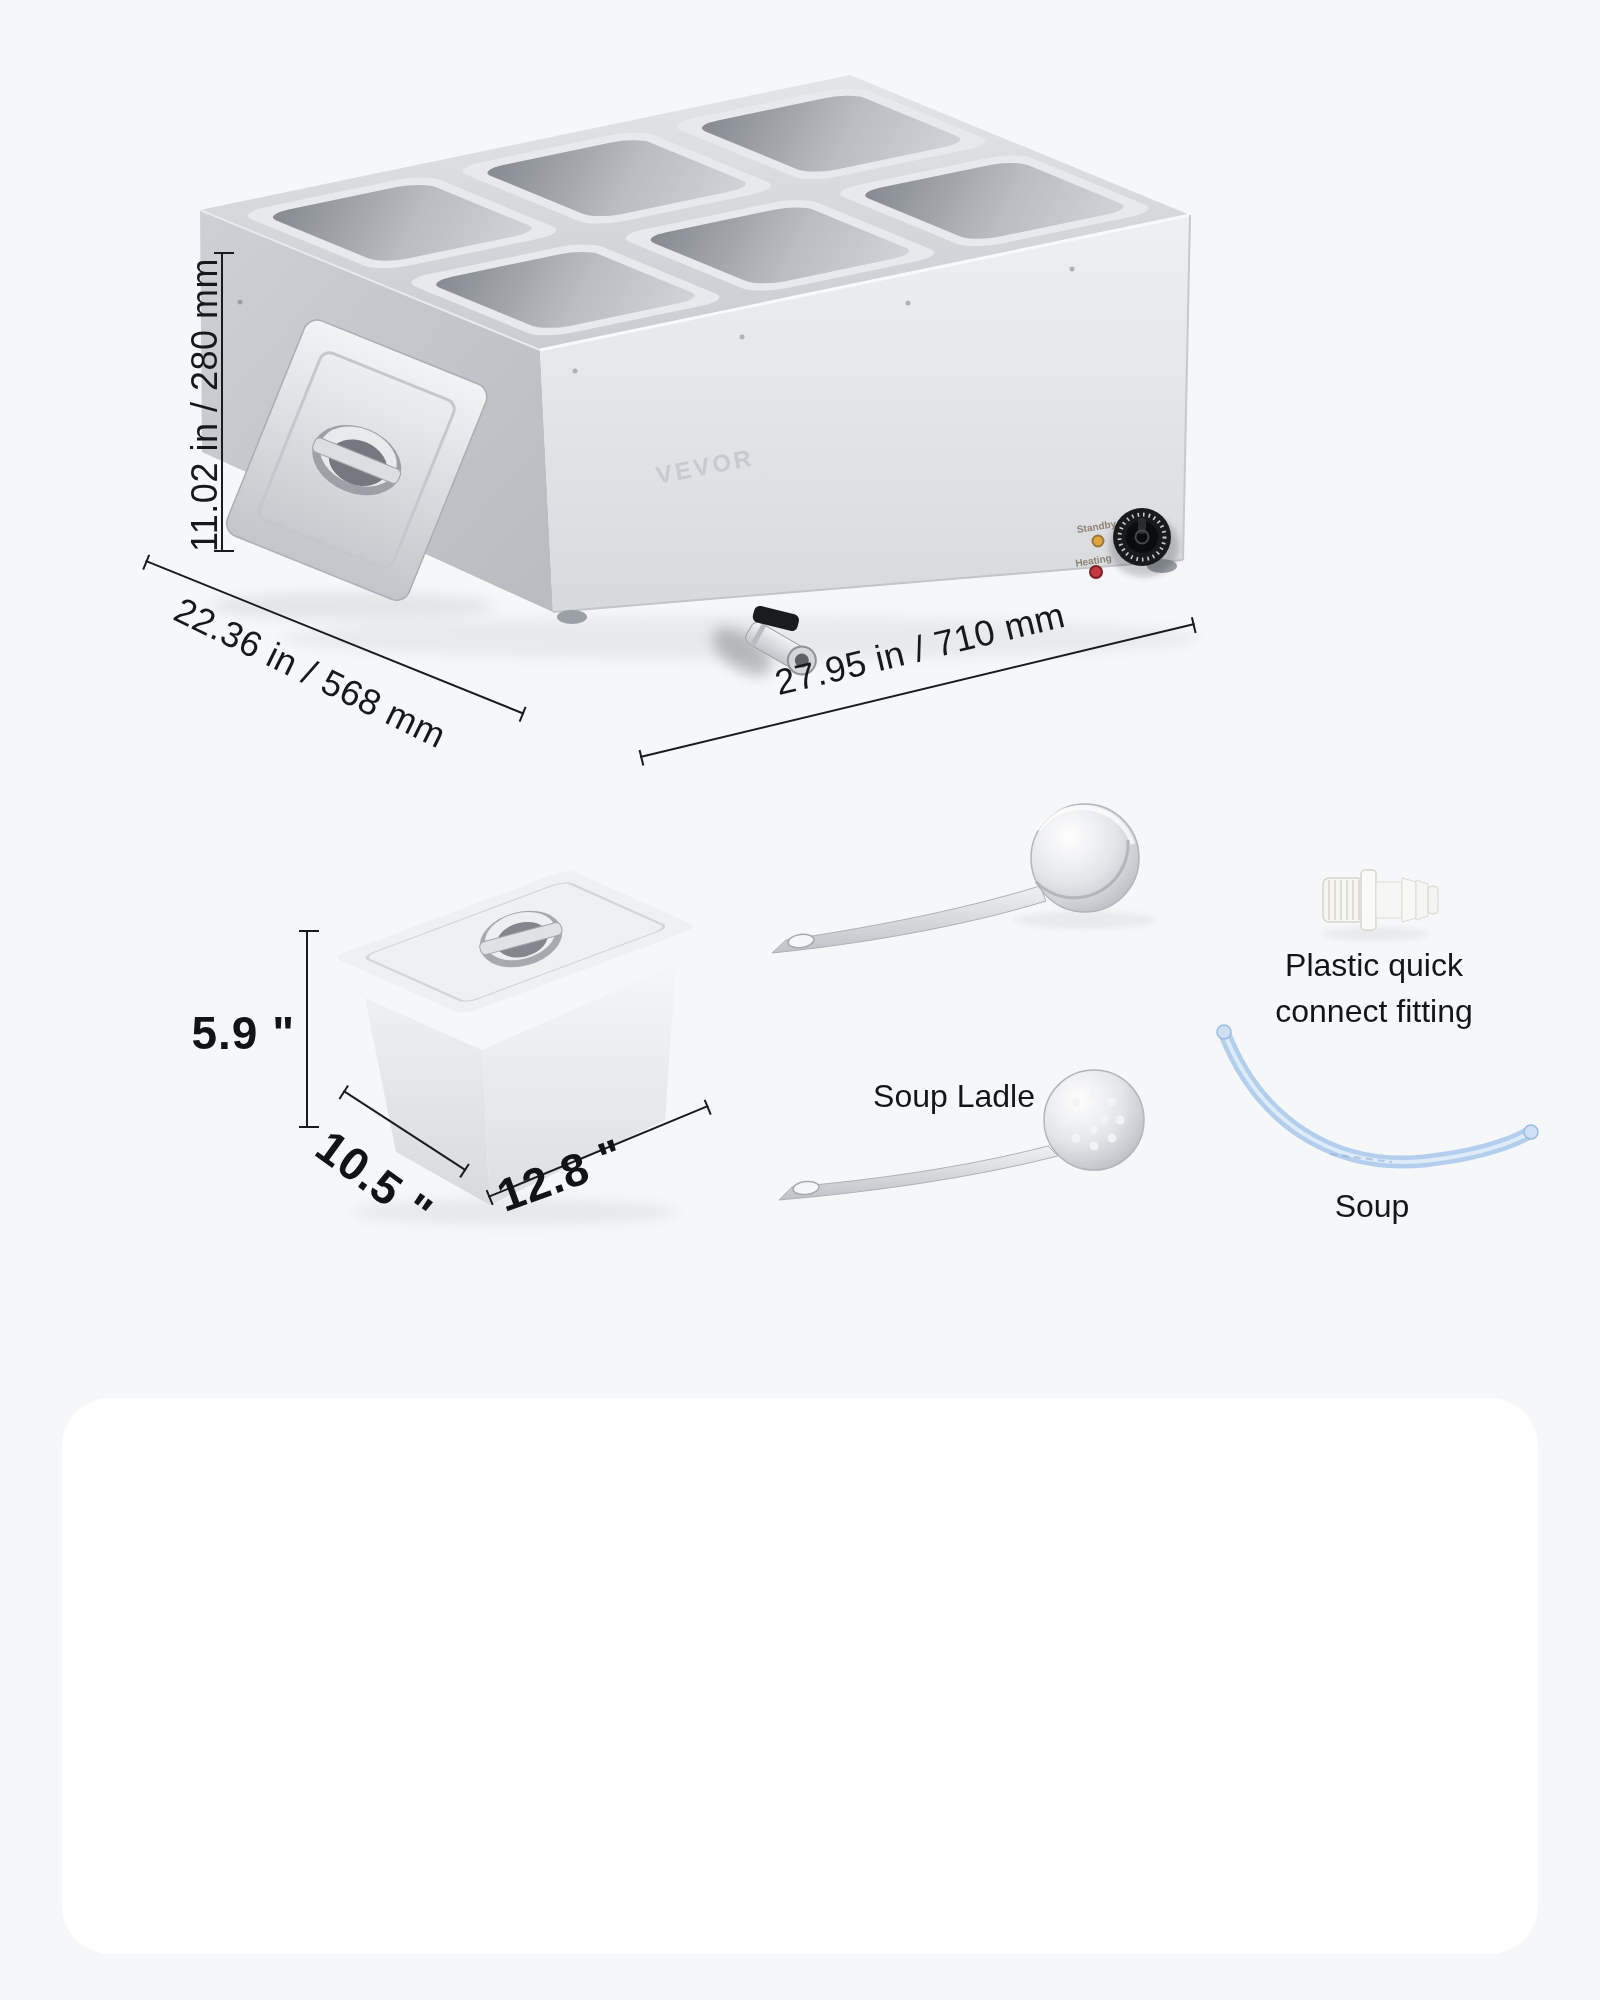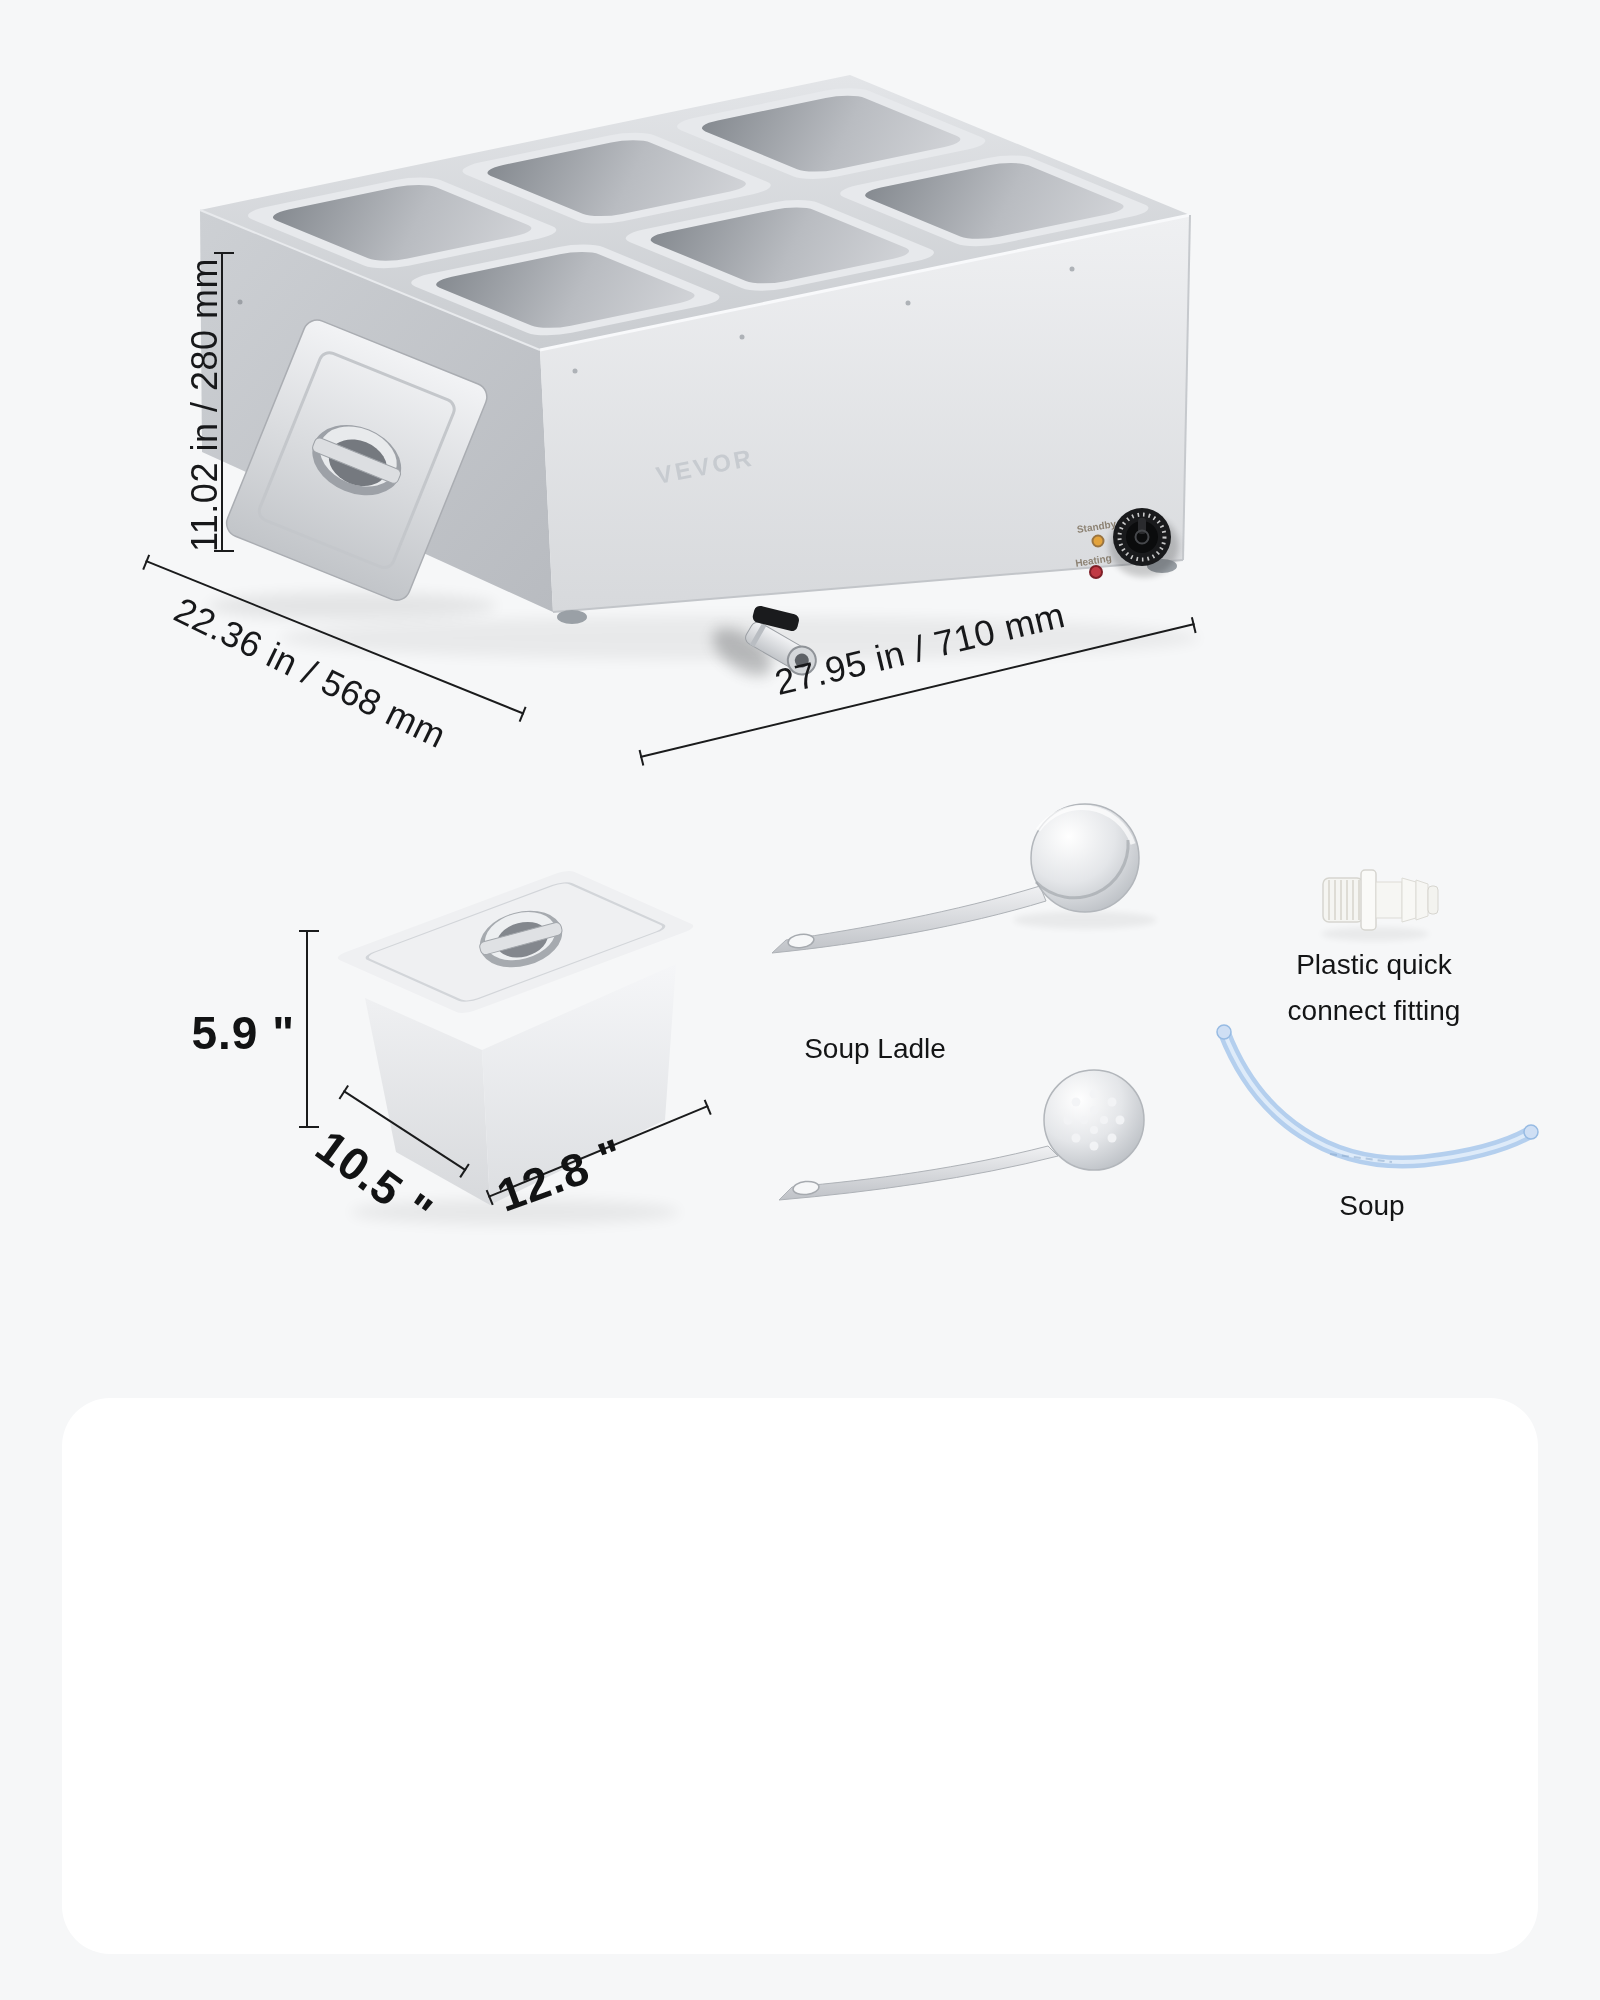--- a/index.html
+++ b/index.html
@@ -11,21 +11,21 @@
   .dim-line::before,.dim-line::after{content:"";position:absolute;top:-8px;width:2px;height:16px;background:#1a1b1c;}
   .dim-line::before{left:0;}
   .dim-line::after{right:0;}
   .dim-line-v{position:absolute;border-left:2px solid #1a1b1c;}
   .dim-line-v::before,.dim-line-v::after{content:"";position:absolute;left:-9px;width:20px;height:2px;background:#1a1b1c;}
   .dim-line-v::before{top:0;}
   .dim-line-v::after{bottom:0;}
 
   .dim-label{position:absolute;font-size:36px;font-weight:500;color:#17181a;text-align:center;letter-spacing:.5px;}
   .dim-bold{position:absolute;font-size:46px;font-weight:700;color:#121314;text-align:center;letter-spacing:1px;}
-  .item-label{position:absolute;font-size:28px;font-weight:500;color:#141516;text-align:center;line-height:46px;}
+  .item-label{position:absolute;font-size:32px;font-weight:500;color:#141516;text-align:center;line-height:46px;}
 
   .spec-card{position:absolute;left:62px;top:1398px;width:1476px;height:556px;background:#ffffff;border-radius:48px;}
 </style>
 </head>
 <body>
 
 <div class="page">
 
   <svg class="hero-art" width="1600" height="1300" viewBox="0 0 1600 1300">
     <defs>
@@ -231,21 +231,21 @@
 
   <div class="dim-line-v" style="left:306px;top:930px;height:198px;"></div>
   <div class="dim-bold" style="left:175px;top:1006px;width:120px;text-align:right;">5.9 "</div>
 
   <div class="dim-line" style="left:344px;top:1090px;width:146px;transform:rotate(33deg);"></div>
   <div class="dim-bold" style="left:287px;top:1152px;width:175px;transform:rotate(36deg);">10.5 "</div>
 
   <div class="dim-line" style="left:488px;top:1196px;width:238px;transform:rotate(-22.5deg);"></div>
   <div class="dim-bold" style="left:468px;top:1148px;width:185px;transform:rotate(-20deg);">12.8 "</div>
 
-  <div class="item-label" style="left:715px;top:1026px;width:320px;">Soup Ladle</div>
+  <div class="item-label" style="left:715px;top:1073px;width:320px;text-align:right;">Soup Ladle</div>
   <div class="item-label" style="left:1224px;top:942px;width:300px;">Plastic quick</div>
   <div class="item-label" style="left:1224px;top:988px;width:300px;">connect fitting</div>
   <div class="item-label" style="left:1272px;top:1183px;width:200px;">Soup</div>
 
   <div class="spec-card">
     
   </div>
 
 </div>
 

